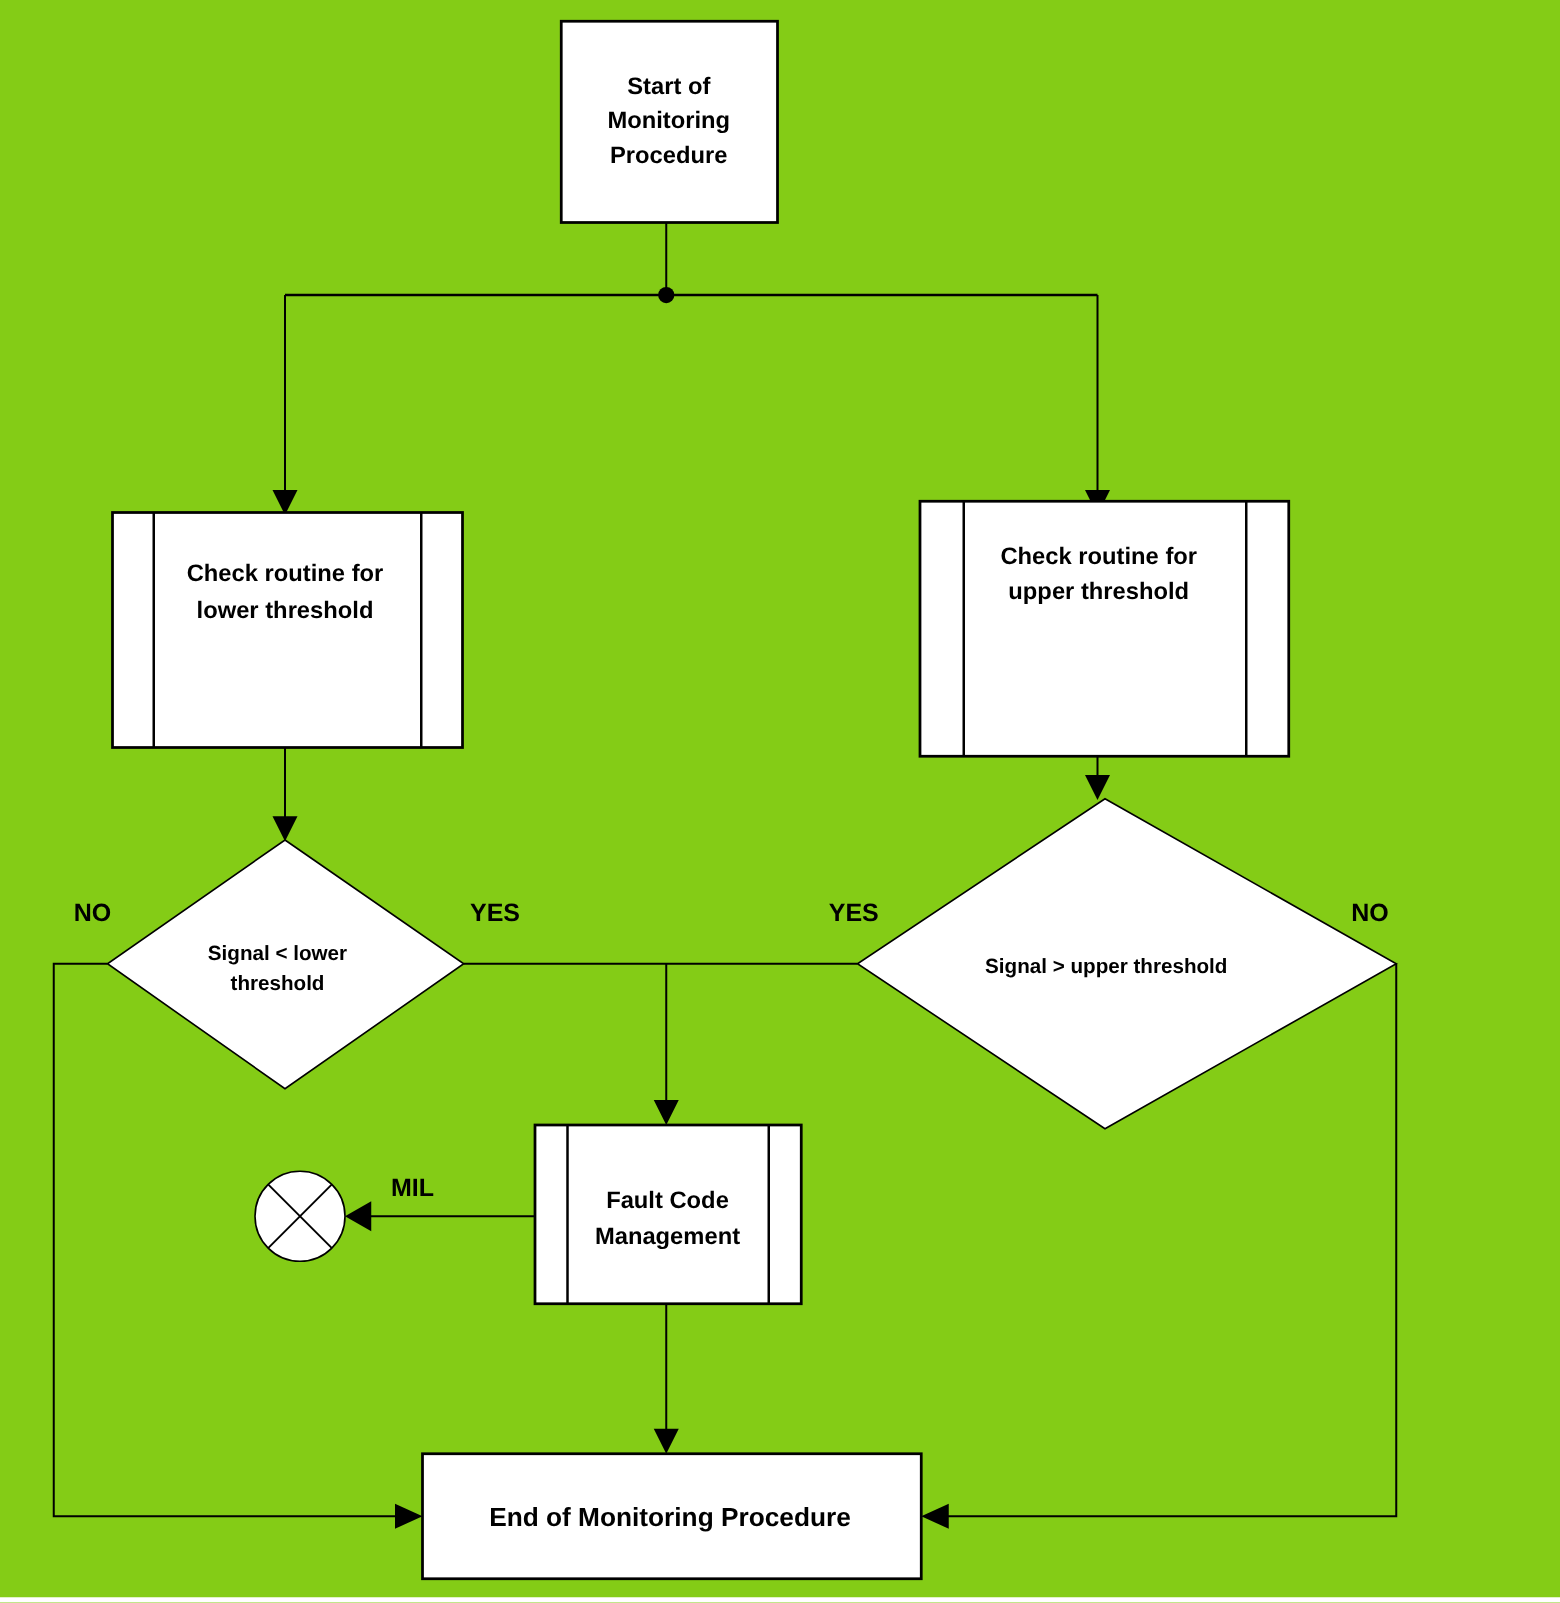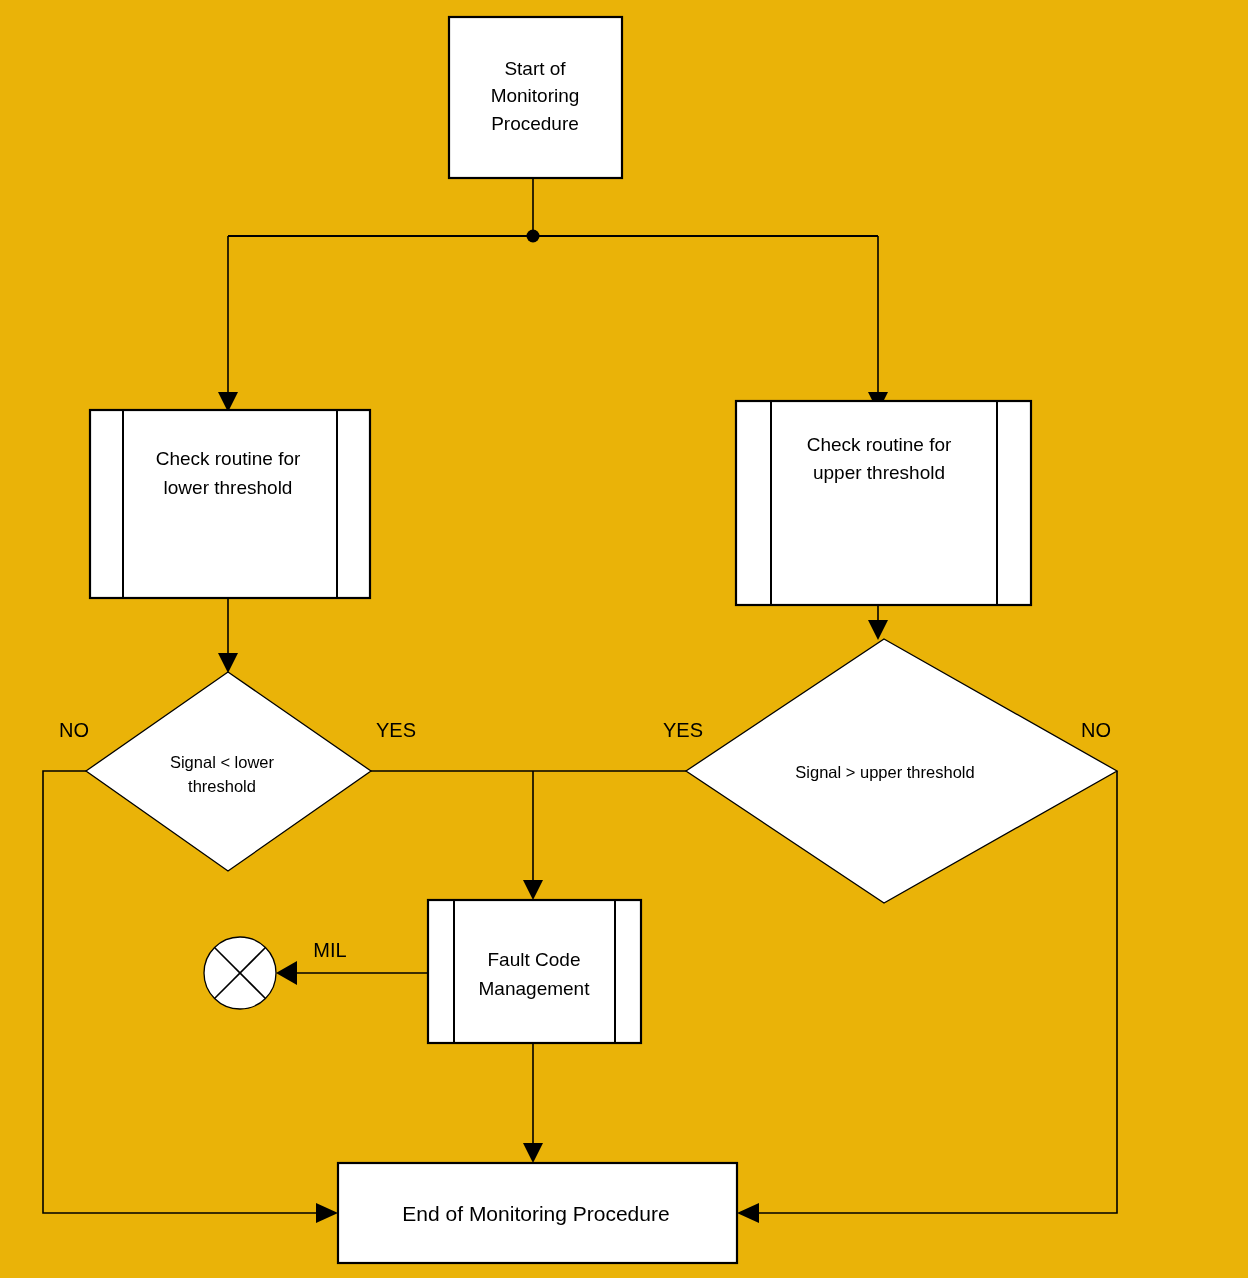--- a/index.html
+++ b/index.html
@@ -8,22 +8,23 @@
     padding: 0;
     background: #ffffff;
   }
   body {
     font-family: "Liberation Sans", sans-serif;
   }
   #flow-root {
     position: relative;
     width: 1248px;
     height: 1278px;
-    background: #eab308;
+    background: #84cc16;
     overflow: hidden;
+    font-weight: bold;
   }
   #flow-svg {
     position: absolute;
     top: 0;
     left: 0;
     width: 1248px;
     height: 1282px;
   }
   .node-text {
     font-family: "Liberation Sans", sans-serif;

